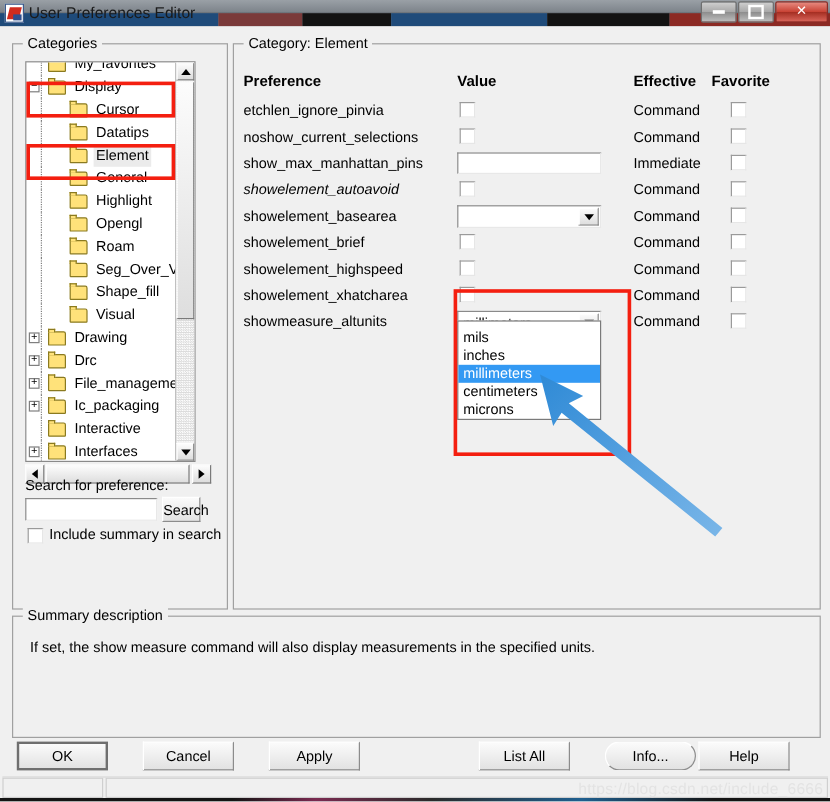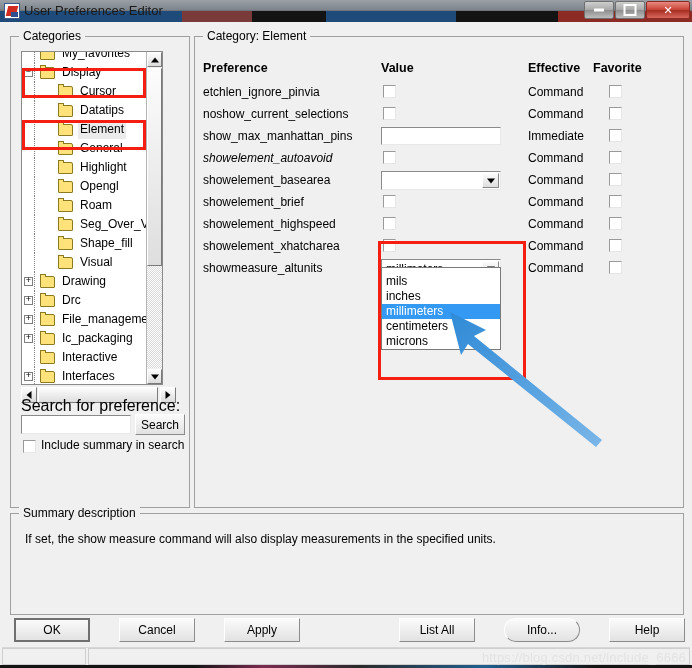--- a/index.html
+++ b/index.html
@@ -120,33 +120,33 @@
   .hbtn.left{left:0;} .hbtn.right{right:0;}
   .hbtn .ar{position:absolute;left:50%;top:50%;transform:translate(-50%,-50%);
     width:0;height:0;border-top:4px solid transparent;border-bottom:4px solid transparent;}
   .hbtn.left .ar{border-right:5px solid #000;}
   .hbtn.right .ar{border-left:5px solid #000;}
   .hthumb{position:absolute;left:17px;top:0;width:120px;height:16px;box-sizing:border-box;
     background:linear-gradient(180deg,#fcfcfc,#dedede);
     border:1px solid #7a7a7a;border-top-color:#fff;border-left-color:#fff;}
 
   
-  .srch-lbl{position:absolute;left:10px;top:360px;font-size:16px;}
+  .srch-lbl{position:absolute;left:10px;top:360px;font-size:12px;}
   .srch-in{
     position:absolute;left:10px;top:378px;width:110px;height:19px;box-sizing:border-box;
     border:1px solid #8a8a8a;border-right-color:#e8e8e8;border-bottom-color:#e8e8e8;
     background:#fff;font-family:"Liberation Sans",sans-serif;font-size:12px;padding:0 3px;
   }
   .btn{
     box-sizing:border-box;font-family:"Liberation Sans",sans-serif;font-size:12px;
     background:linear-gradient(180deg,#fbfbfb,#e2e2e2);
     border:1px solid #8c8c8c;border-top-color:#fff;border-left-color:#fff;
     color:#000;text-align:center;cursor:default;padding:0;
   }
-  .srch-btn{position:absolute;left:124px;top:377px;width:50px;height:21px;}
+  .srch-btn{position:absolute;left:124px;top:377px;width:32px;height:21px;}
   .chk{
     position:absolute;width:13px;height:13px;box-sizing:border-box;
     background:#fff;border:1px solid #9a9a9a;border-right-color:#e6e6e6;border-bottom-color:#e6e6e6;
   }
   .inc-chk{left:12px;top:403px;}
   .inc-lbl{position:absolute;left:30px;top:401px;font-size:12px;}
 
   
   .hdr{position:absolute;font-weight:bold;font-size:12.5px;}
   .prefrow{position:absolute;left:0;height:22px;line-height:22px;font-size:12px;white-space:nowrap;}
@@ -433,21 +433,21 @@
     <div class="group grp-summary">
       <span class="lg">Summary description</span>
       <div class="sum-text">If set, the show measure command will also display measurements in the specified units.</div>
     </div>
 
     <button class="btn botbtn" style="left:14px;top:596px;width:76px;border-width:2px;border-color:#6f6f6f;">OK</button>
     <button class="btn botbtn" style="left:119px;top:596px;width:76px;">Cancel</button>
     <button class="btn botbtn" style="left:224px;top:596px;width:76px;">Apply</button>
     <button class="btn botbtn" style="left:399px;top:596px;width:76px;">List All</button>
     <button class="btn botbtn" style="left:504px;top:596px;width:76px;border-radius:12px;">Info...</button>
-    <button class="btn botbtn" style="left:609px;top:596px;width:76px;">Help</button>
+    <button class="btn botbtn" style="left:582px;top:596px;width:76px;">Help</button>
 
     <div class="status">
       <div class="spane a"></div>
       <div class="spane b"></div>
     </div>
     <div class="wmark">https://blog.csdn.net/include_6666</div>
     <div class="botline"></div>
   </div>
 
   <div class="anno" style="left:22px;top:68px;width:124px;height:30px;"></div>

